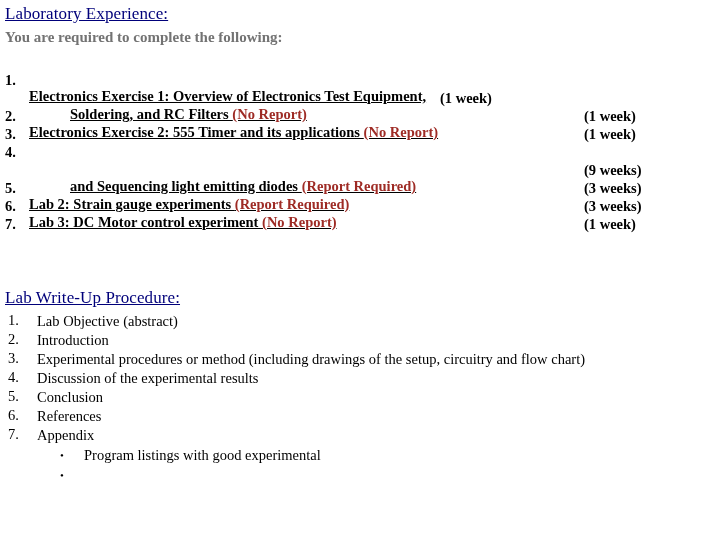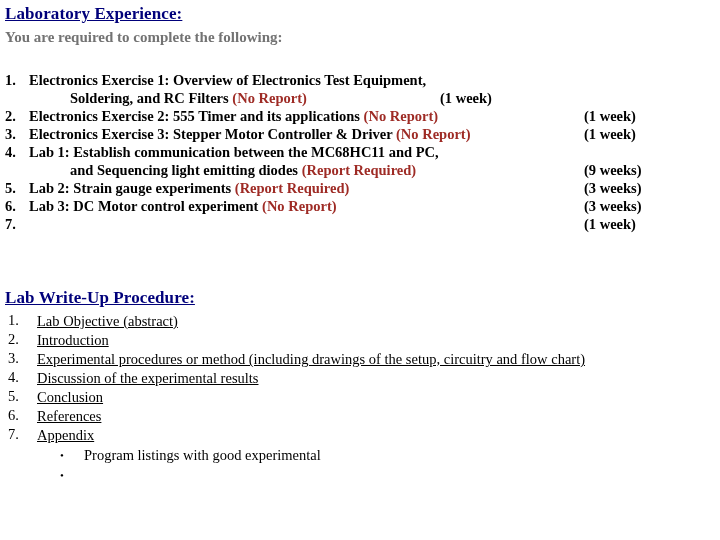--- a/index.html
+++ b/index.html
@@ -21,21 +21,21 @@
     height: 540px;
     box-sizing: border-box;
     padding: 0;
   }
 
   
   .section-heading {
     position: absolute;
     left: 5px;
     font-size: 17px;
-    font-weight: bold;
+    font-weight: normal;
     color: #00007a;
     text-decoration: underline;
     white-space: nowrap;
     letter-spacing: 0.1px;
   }
   #heading-lab-experience { top: 4px; }
   #heading-writeup        { top: 288px; }
 
   .subtitle {
     position: absolute;
@@ -62,21 +62,22 @@
     white-space: nowrap;
   }
   .exp-num {
     position: absolute;
     left: 5px;
     top: 0;
   }
   .exp-text {
     position: absolute;
     left: 29px;
-    top: 0;
+    top: 16px;
+    text-decoration: underline;
   }
   .exp-text.cont {
     left: 70px;
   }
   .exp-weeks {
     position: absolute;
     left: 584px;
     top: 0;
   }
   .exp-weeks.inline-week {
@@ -102,21 +103,20 @@
   .wu-num {
     position: absolute;
     left: 8px;
     top: 0;
   }
   .wu-text {
     display: block;
     margin-left: 37px;
     padding-right: 48px;
     line-height: 19px;
-    text-decoration: underline;
   }
   .wu-bullet-row {
     position: relative;
     height: 20px;
     font-size: 14.5px;
     font-weight: normal;
     white-space: nowrap;
   }
   .wu-bullet-mark {
     position: absolute;
@@ -153,27 +153,25 @@
     </div>
 
     <div class="exp-row">
       <span class="exp-num">2.</span>
       <span class="exp-text"><span>Electronics Exercise 2: 555 Timer and its applications </span><span class="report">(No Report)</span></span>
       <span class="exp-weeks">(1 week)</span>
     </div>
 
     <div class="exp-row">
       <span class="exp-num">3.</span>
-      <span class="exp-text"><span>Electronics Exercise 3: Stepper Motor Controller &amp; Driver </span><span class="report">(No Report)</span></span>
       <span class="exp-weeks">(1 week)</span>
     </div>
 
     <div class="exp-row">
       <span class="exp-num">4.</span>
-      <span class="exp-text">Lab 1: Establish communication between the MC68HC11 and PC,</span>
     </div>
     <div class="exp-row">
       <span class="exp-text cont"><span>and Sequencing light emitting diodes </span><span class="report">(Report Required)</span></span>
       <span class="exp-weeks">(9 weeks)</span>
     </div>
 
     <div class="exp-row">
       <span class="exp-num">5.</span>
       <span class="exp-text"><span>Lab 2: Strain gauge experiments </span><span class="report">(Report Required)</span></span>
       <span class="exp-weeks">(3 weeks)</span>

